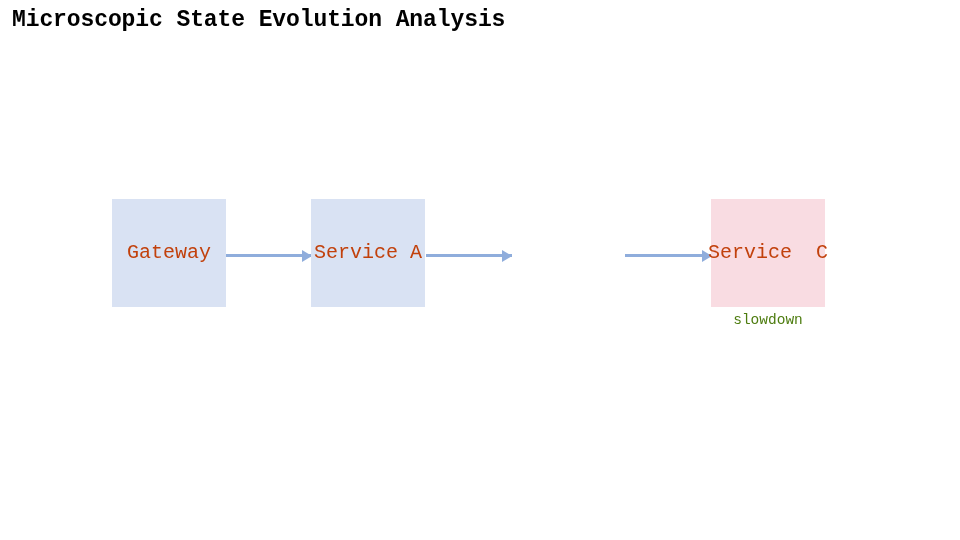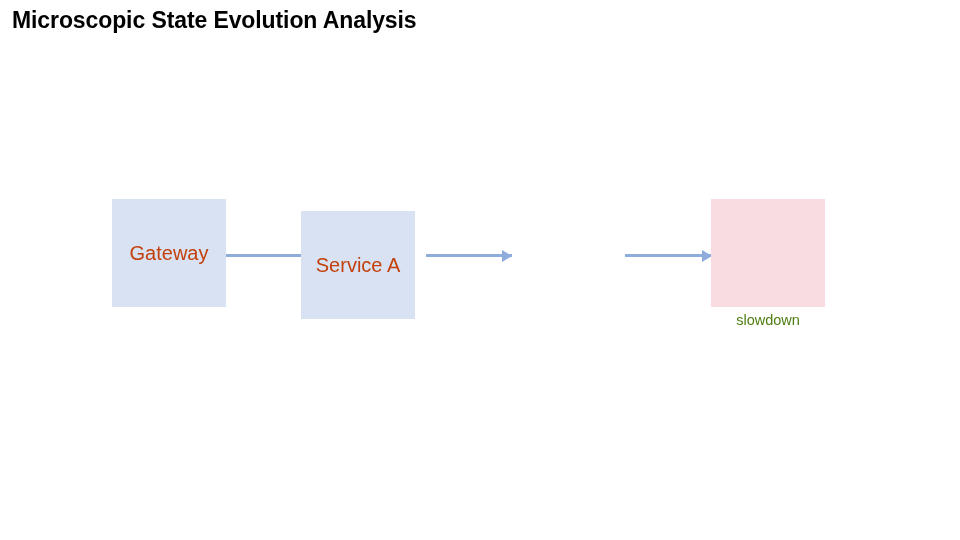--- a/index.html
+++ b/index.html
@@ -16,20 +16,21 @@
     position: relative;
     -webkit-font-smoothing: antialiased;
   }
 
   #canvas {
     position: absolute;
     left: 0;
     top: 0;
     width: 960px;
     height: 540px;
+    font-family: Liberation Mono, monospace;
   }
 
   
   #page-title {
     position: absolute;
     left: 12px;
     top: 6px;
     font-size: 23px;
     font-weight: bold;
     color: #000000;
@@ -78,21 +79,21 @@
     top: 112px;
     transform: translateX(-50%);
     font-size: 14.5px;
     color: #4d7c0f;
     white-space: nowrap;
     line-height: 18px;
     text-align: center;
   }
 
   #node-0 { left: 112px; }
-  #node-1 { left: 301px; margin-top: 12px; }
+  #node-1 { left: 311px; }
   #node-2 { left: 511px; }
   #node-3 { left: 711px; }
 
   
   .edge {
     position: absolute;
     top: 248px;
     height: 16px;
   }
   .edge-line {
@@ -146,17 +147,18 @@
     </div>
 
     <div class="node" id="node-1">
       <div class="node-fill" style="background: rgb(217, 226, 243);"></div>
       <div class="node-label">Service A</div>
     </div>
 
 
     <div class="node" id="node-3">
       <div class="node-fill" style="background: rgb(249, 220, 226);"></div>
+      <div class="node-label">Service  C</div>
       <div class="node-sublabel">slowdown</div>
     </div>
 
   </div>
 </div>
 
 </body></html>

